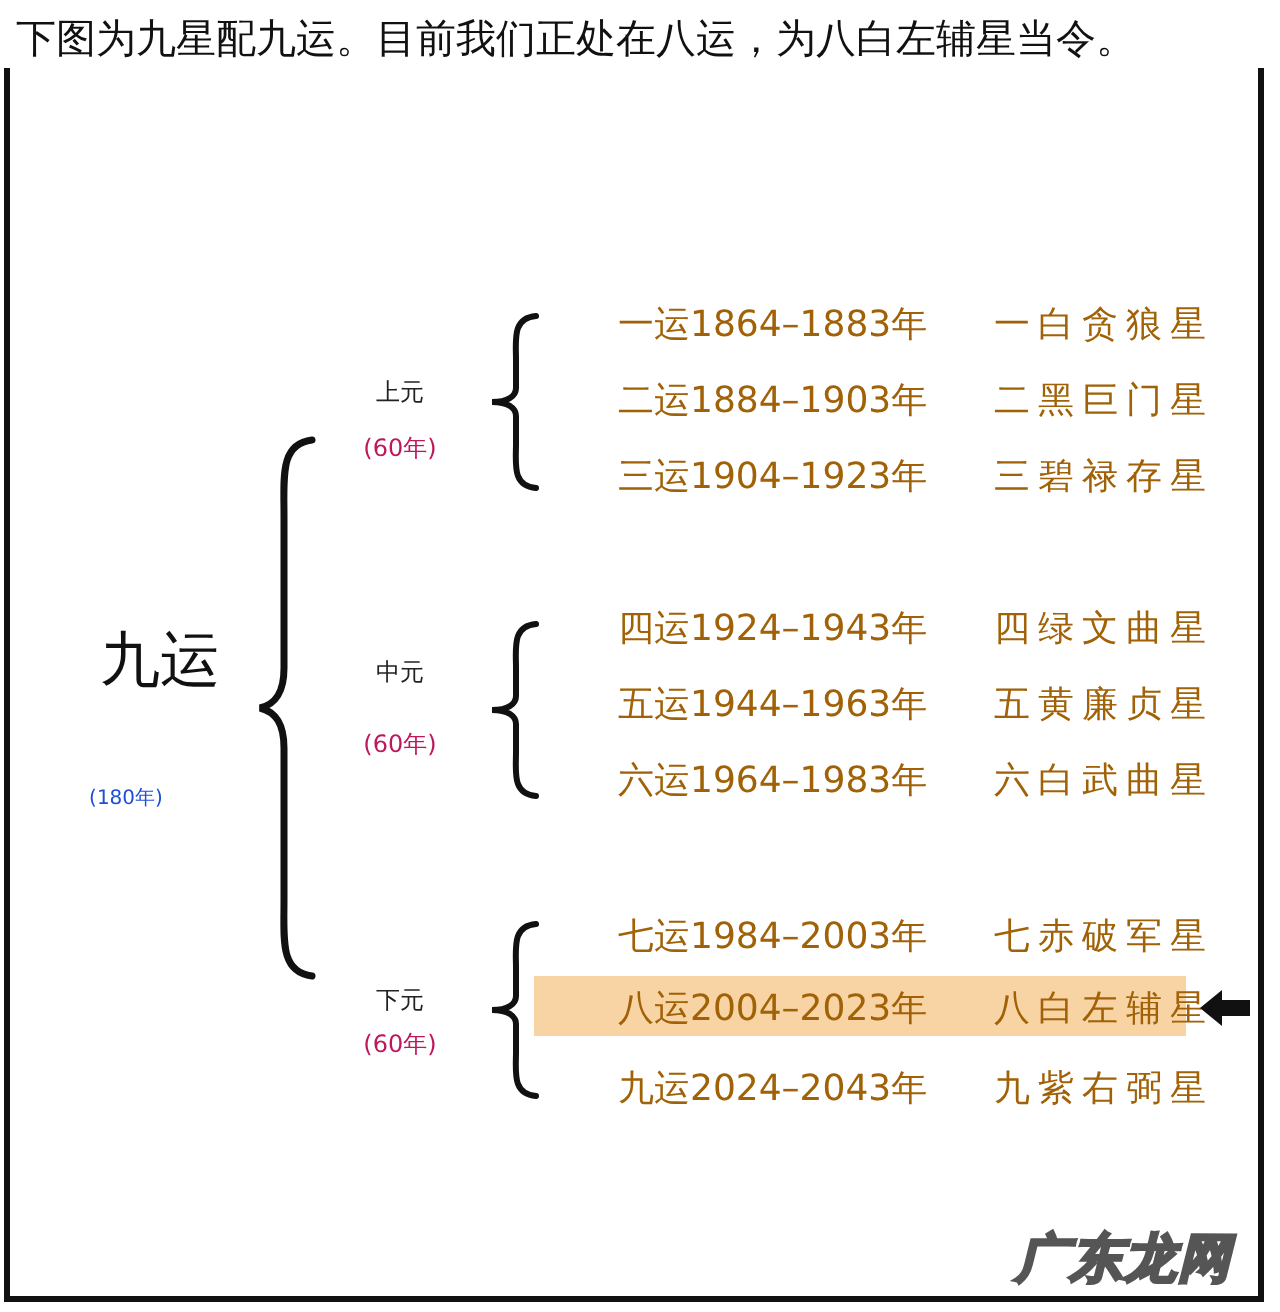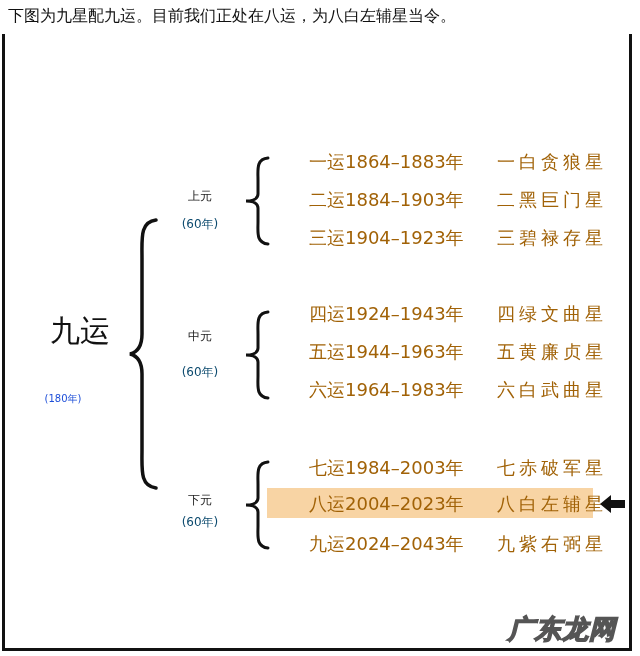--- a/index.html
+++ b/index.html
@@ -1,26 +1,26 @@
 <!DOCTYPE html>
 <html><head>
 <meta charset="utf-8">
 <style>
   html, body { margin:0; padding:0; background:#fff; }
   body { width:640px; height:656px; position:relative; overflow:hidden;
          font-family:"DejaVu Sans", "Liberation Sans", sans-serif; color:#1a1a1a; }
-  .caption { position:absolute; left:8px; top:6px; font-size:16px; color:#111; letter-spacing:0; white-space:nowrap; }
+  .caption { position:absolute; left:8px; top:6px; font-size:20px; color:#111; letter-spacing:0; white-space:nowrap; }
   .frame { position:absolute; left:2px; top:34px; width:630px; height:617px;
            border-left:3px solid #111; border-right:3px solid #111; border-bottom:3px solid #111; box-sizing:border-box; }
   .main-label { position:absolute; left:40px; top:312px; width:80px; text-align:center;
                 font-family:"DejaVu Serif", serif; font-size:30px; line-height:38px; color:#111; }
   .main-sub { position:absolute; left:31px; top:392px; width:64px; text-align:center; font-size:10px; color:#1d4ed8; }
   .big-brace { position:absolute; left:126px; top:218px; }
   .era-label { position:absolute; left:172px; width:56px; text-align:center; font-size:12px; color:#222; }
-  .era-sub { position:absolute; left:172px; width:56px; text-align:center; font-size:12px; color:#0c4a6e; }
+  .era-sub { position:absolute; left:172px; width:56px; text-align:center; font-size:12px; color:#be185d; }
   .small-brace { position:absolute; left:242px; }
   .row { position:absolute; left:280px; font-size:18px; color:#a16207; white-space:nowrap;margin-left:29px; }
   .row .yrs { display:inline-block; width:188px; }
   .row .star { letter-spacing:4px; }
   .hl { position:absolute; left:267px; top:488px; width:326px; height:30px; background:#f8d4a4; }
   .arrow { position:absolute; left:600px; top:494px; }
   .wm { position:absolute; left:508px; top:612px; font-size:26px; font-weight:bold; color:#be185d;
         -webkit-text-stroke:1.5px #555; letter-spacing:1px; font-style:italic; }
 </style>
 </head>

